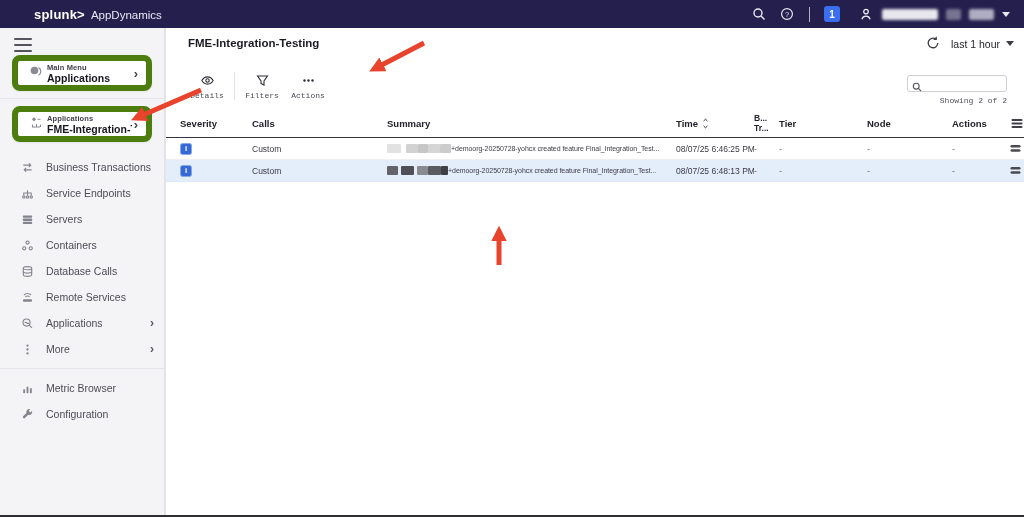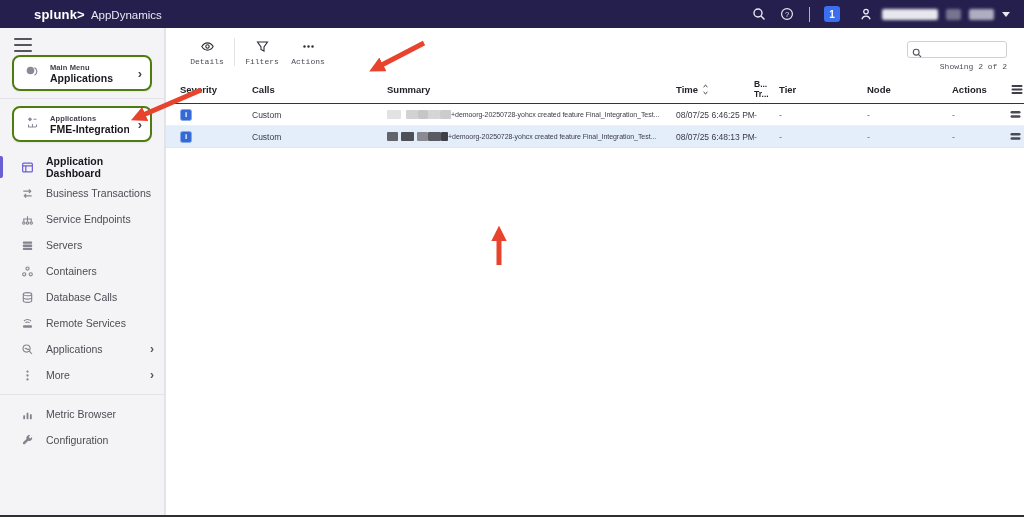--- a/index.html
+++ b/index.html
@@ -20,21 +20,21 @@
   .blur-block { display:inline-block; height:11px; border-radius:2px; filter:blur(1.5px); }
   .blur-a { width:56px; background:rgba(248,248,252,.92); }
   .blur-b { width:15px; background:rgba(185,185,198,.55); }
   .blur-c { width:25px; background:rgba(222,222,232,.75); }
   .caret-down { width:0; height:0; border-left:4px solid transparent; border-right:4px solid transparent; border-top:5px solid #e9e8f2; }
 
   
   .sidebar { position:absolute; top:28px; left:0; width:165px; bottom:2px; background:#f4f4f6; border-right:1px solid #e2e2e6; overflow:hidden; }
   .hamburger { margin:10px 0 0 14px; width:18px; height:14px; display:flex; flex-direction:column; justify-content:space-between; cursor:pointer; }
   .hamburger span { display:block; height:2px; background:#55555e; border-radius:1px; }
-  .menu-card { margin:3px 12px 0; background:#fff; border:2px solid #4d7c0f; border-radius:8px; height:36px; display:flex; align-items:center; padding:0 8px 0 10px; gap:9px; box-shadow:0 1px 2px rgba(20,20,40,.06); cursor:pointer; }
+  .menu-card { margin:3px 12px 0; background:#fff; border:6px solid #4d7c0f; border-radius:8px; height:36px; display:flex; align-items:center; padding:0 8px 0 10px; gap:2px; box-shadow:0 1px 2px rgba(20,20,40,.06); cursor:pointer; }
   .menu-card .mc-icon { color:#8a8a94; flex:0 0 auto; }
   .menu-card .mc-icon svg { width:17px; height:17px; }
   .mc-text { flex:1; min-width:0; }
   .mc-label { font-size:7.5px; font-weight:700; color:#3f3f49; letter-spacing:.1px; }
   .mc-value { font-size:10.5px; font-weight:700; color:#17171e; white-space:nowrap; overflow:hidden; }
   .mc-chevron { color:#43434c; font-size:13px; font-weight:700; line-height:1; }
   .card-divider { height:1px; background:#e3e3e8; margin:7px 0; }
   .nav { margin-top:12px; }
   .nav-item { height:26px; display:flex; align-items:center; gap:12px; padding-left:20px; padding-right:10px; font-size:10.5px; color:#4c4c55; cursor:pointer; position:relative; }
   .nav-item .n-icon { width:14px; height:14px; color:#84848e; display:inline-flex; align-items:center; justify-content:center; flex:0 0 auto; }
@@ -165,29 +165,20 @@
         </svg>
     </span>
     <div class="mc-text">
       <div class="mc-label">Applications</div>
       <div class="mc-value">FME-Integration-Te...</div>
     </div>
     <span class="mc-chevron">›</span>
   </div>
 
   <nav class="nav">
-    <div class="nav-item active">
-      <span class="n-icon">
-          <svg viewBox="0 0 14 14" fill="none" stroke="currentColor" stroke-width="1.3">
-            <rect x="1.8" y="2.2" width="10.4" height="9.6" rx="1"></rect>
-            <path d="M1.8 5.2h10.4M5.2 5.2v6.6"></path>
-          </svg>
-        </span>
-      <span>Application Dashboard</span>
-    </div>
     <div class="nav-item">
       <span class="n-icon">
           <svg viewBox="0 0 14 14" fill="none" stroke="currentColor" stroke-width="1.2">
             <path d="M2.5 4.5h8M8.5 2.5l2 2-2 2"></path>
             <path d="M11.5 9.5h-8M5.5 7.5l-2 2 2 2"></path>
           </svg>
         </span>
       <span>Business Transactions</span>
     </div>
     <div class="nav-item">
@@ -278,20 +269,35 @@
           <svg viewBox="0 0 14 14" fill="currentColor">
             <path d="M11.8 3.2a3.1 3.1 0 0 1-4 4.1l-3.6 3.6a1.35 1.35 0 0 1-1.9-1.9l3.6-3.6a3.1 3.1 0 0 1 4.1-4L8.3 3.1l1.7 1.7 1.8-1.6z"></path>
           </svg>
         </span>
       <span>Configuration</span>
     </div>
   </nav>
 </aside>
 
 <main class="main">
+  <div class="main-header">
+    <div class="page-title">FME-Integration-Testing</div>
+    <div class="time-controls">
+      <span class="refresh-btn">
+        <svg viewBox="0 0 16 16" fill="none" stroke="currentColor" stroke-width="1.3">
+            <path d="M12.8 8A4.8 4.8 0 1 1 11 4.2"></path>
+            <path d="M11.2 1.8v2.6H8.6"></path>
+          </svg>
+      </span>
+      <span class="time-range">
+        <span>last 1 hour</span>
+        <span class="tr-caret"></span>
+      </span>
+    </div>
+  </div>
 
 
   <div class="toolbar">
     <div class="tool-btn">
       <span class="t-icon"><svg viewBox="0 0 15 15" fill="none" stroke="currentColor" stroke-width="1.1">
             <path d="M1.8 7.5S4 3.9 7.5 3.9 13.2 7.5 13.2 7.5 11 11.1 7.5 11.1 1.8 7.5 1.8 7.5z"></path>
             <circle cx="7.5" cy="7.5" r="1.7"></circle>
           </svg></span>
       <span class="tool-label">Details</span>
     </div>

